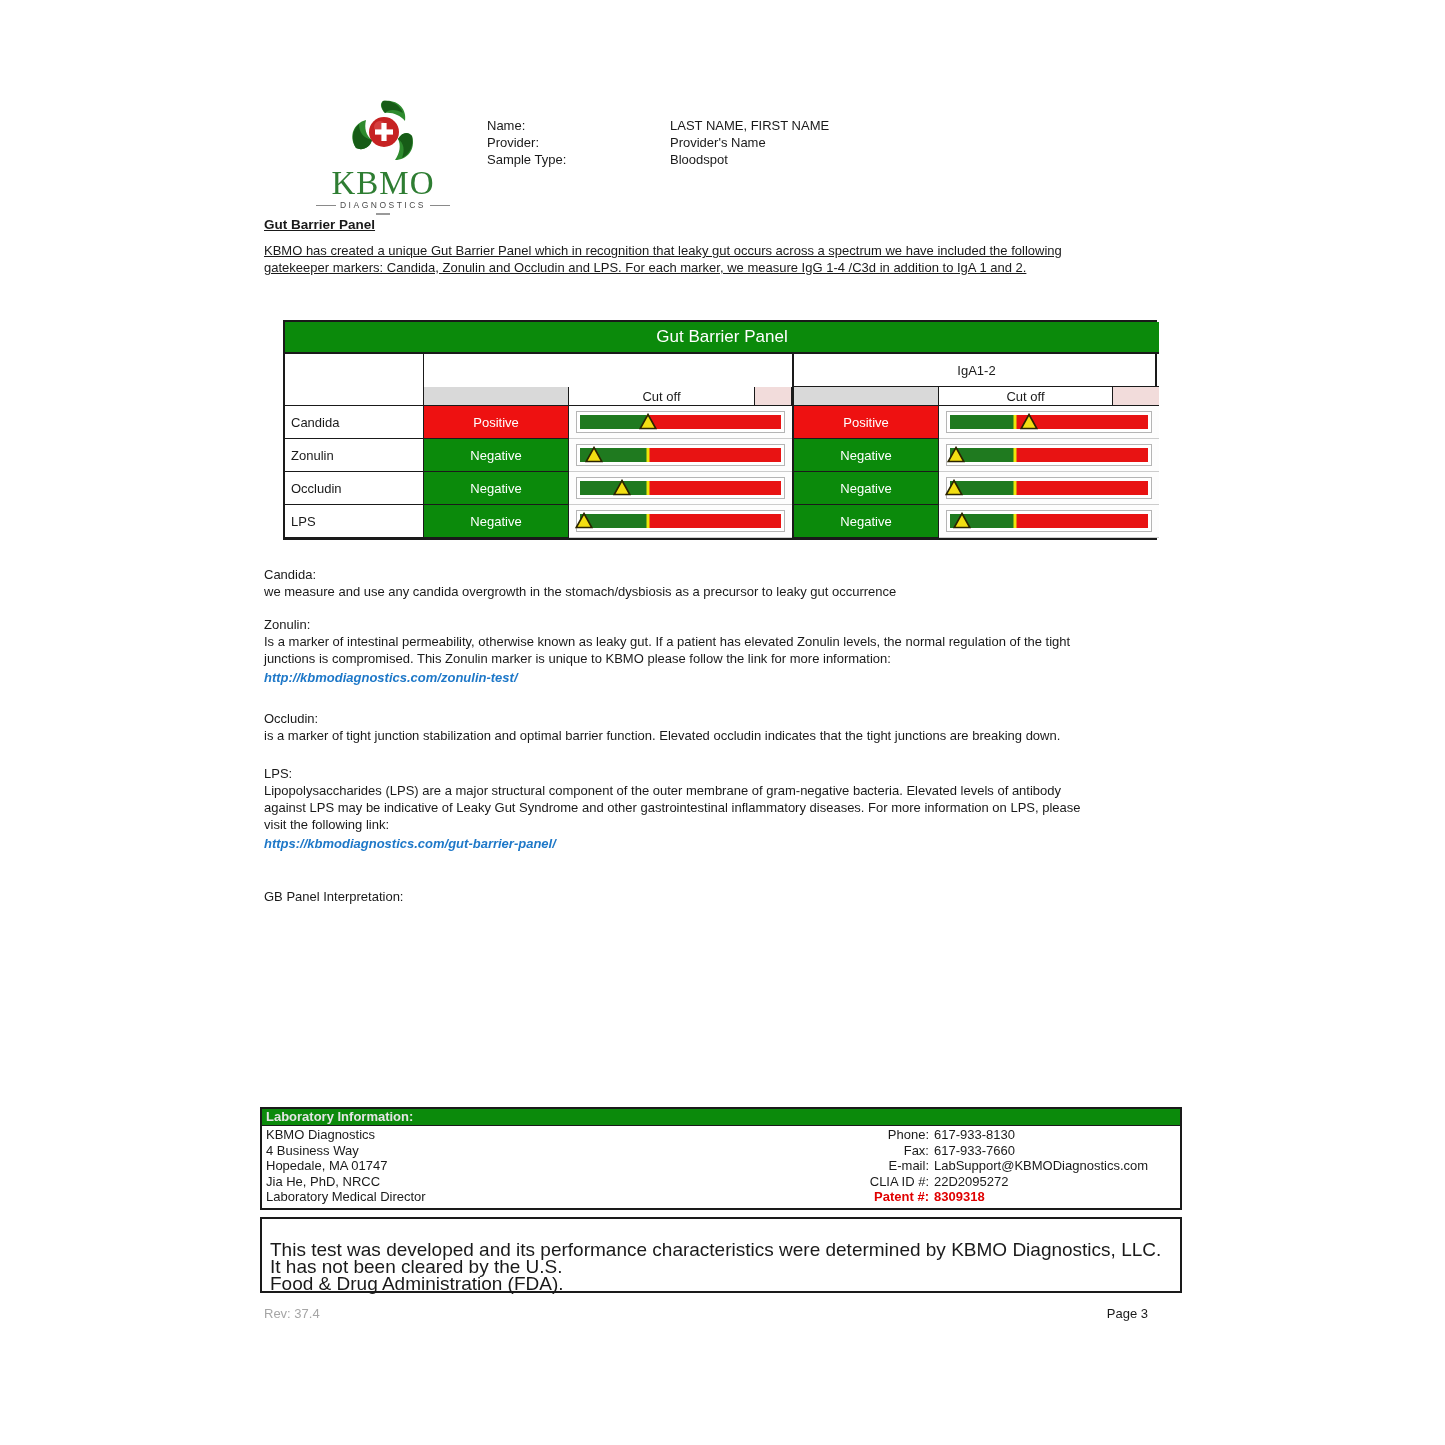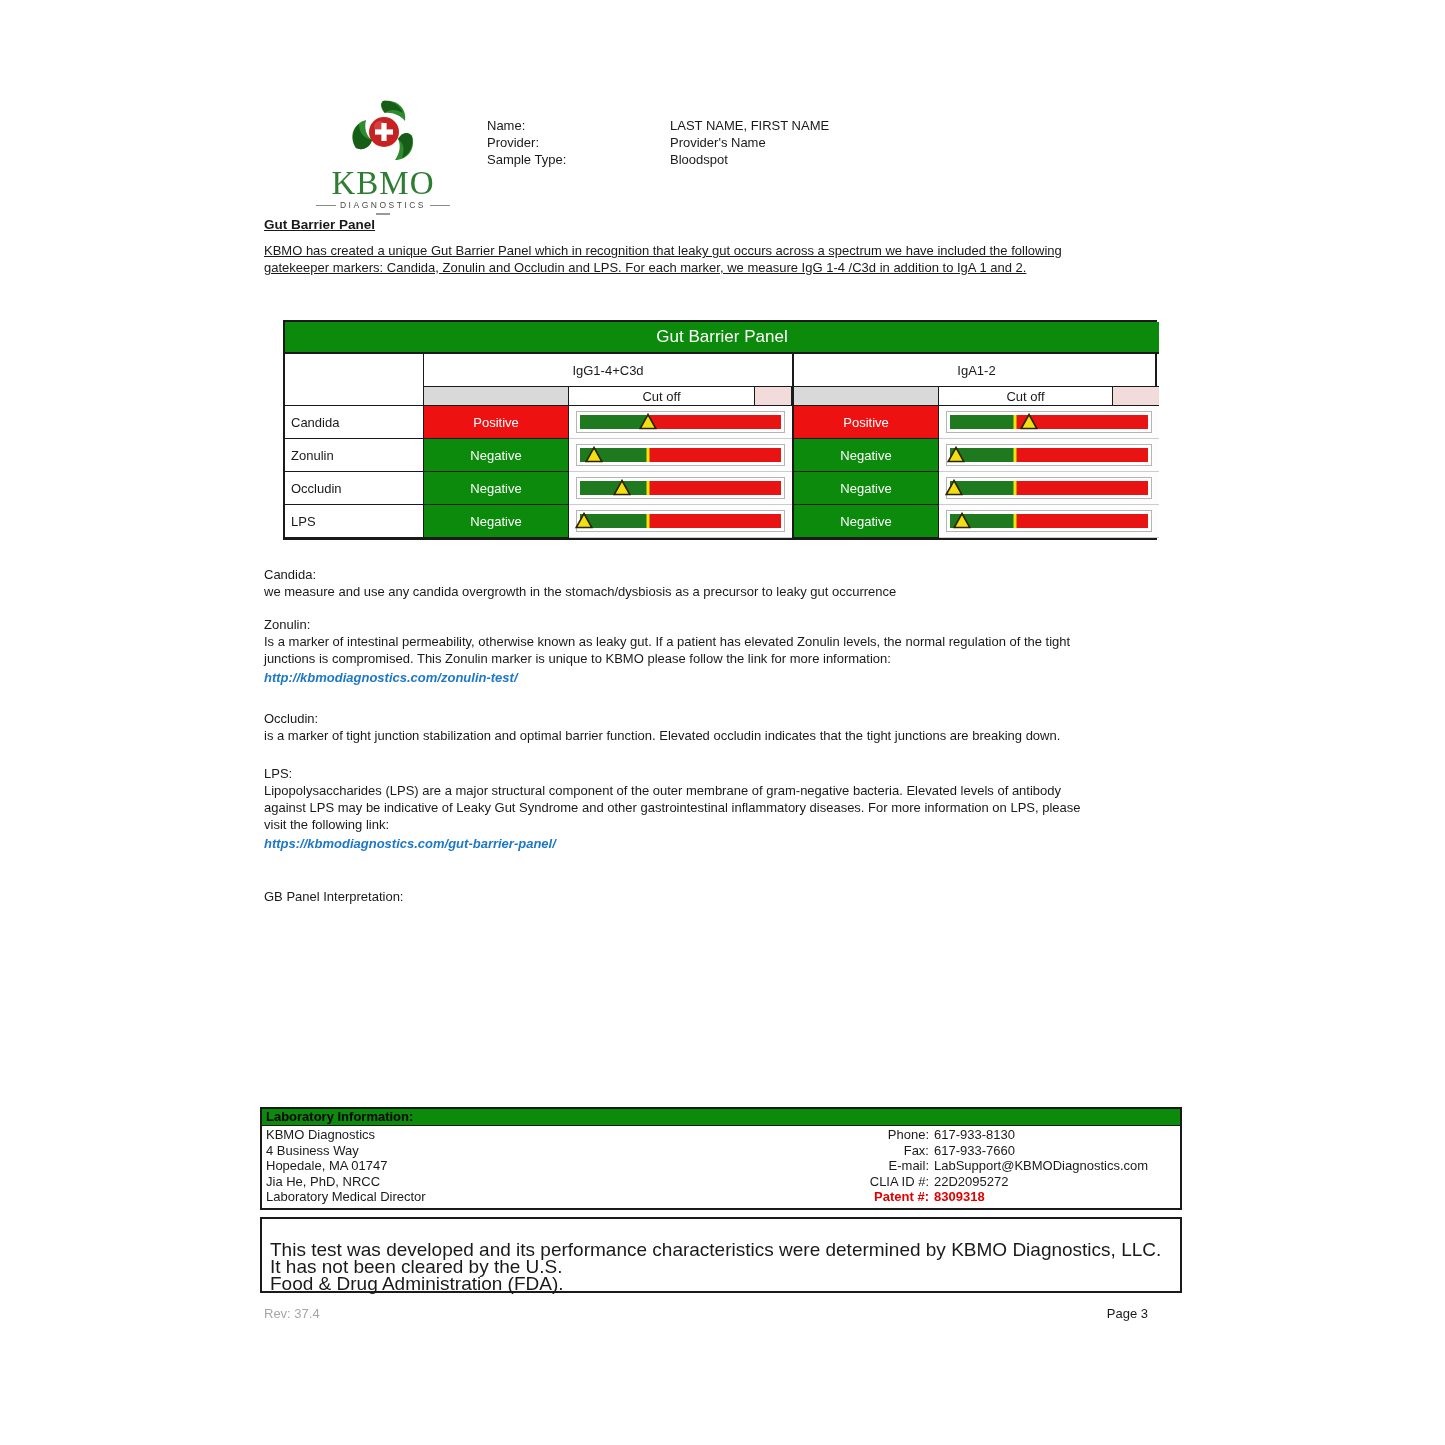--- a/index.html
+++ b/index.html
@@ -63,21 +63,21 @@
 
   
   .txt{position:absolute; left:264px; width:905px; font-size:13px; line-height:17px;}
   .txt .h{margin:0 0 0 0;}
   .txt .b{white-space:pre-line;}
   .link{display:inline-block; margin-top:2px; color:#1E78C8; font-weight:bold; font-style:italic; text-decoration:none;}
 
   
   .lab-box{position:absolute; left:260px; top:1107px; width:922px; border:2px solid #1a1a1a;
     box-sizing:border-box; font-size:13px;}
-  .lab-header{background:#0B8A0B; color:#000000; font-weight:bold; padding:0 4px; line-height:16px; border-bottom:1px solid #1a1a1a;}
+  .lab-header{background:#0B8A0B; color:#e5e5e5; font-weight:bold; padding:0 4px; line-height:16px; border-bottom:1px solid #1a1a1a;}
   .lab-body{position:relative; padding:1px 4px 3px; line-height:15.5px;border-radius:19px;}
   .lab-right{position:absolute; top:1px; left:4px; right:8px;}
   .lab-right .row{display:flex; height:15.5px;}
   .lab-right .lbl{flex:1; text-align:right;}
   .lab-right .val{width:238px; margin-left:5px;}
   .lab-right .row.red{color:#E00000; font-weight:bold;}
 
   
   .fda-box{position:absolute; left:260px; top:1217px; width:922px; height:76px; border:2px solid #1a1a1a;
     box-sizing:border-box; padding:22px 8px 0; font-size:19px; line-height:17px; white-space:pre-line;}
@@ -123,21 +123,20 @@
   </div>
 
   <div class="sec-head">Gut Barrier Panel</div>
   <div class="intro">KBMO has created a unique Gut Barrier Panel which in recognition that leaky gut occurs across a spectrum we have included the following
 gatekeeper markers: Candida, Zonulin and Occludin and LPS. For each marker, we measure IgG 1-4 /C3d in addition to  IgA 1 and 2.</div>
 
   <div class="panel-table">
     <div class="pt-title">Gut Barrier Panel</div>
 
     <div class="pt-corner"></div>
-    <div class="pt-group g1">IgG1-4+C3d</div>
     <div class="pt-group g2">IgA1-2</div>
 
     <div class="pt-gray" style="grid-column:2"></div>
     <div class="pt-cut" style="grid-column:3">Cut off</div>
     <div class="pt-pink c4" style="grid-column:4"></div>
     <div class="pt-gray c5" style="grid-column:5"></div>
     <div class="pt-cut" style="grid-column:6">Cut off</div>
     <div class="pt-pink" style="grid-column:7"></div>
 
     <div class="pt-label">Candida</div>

